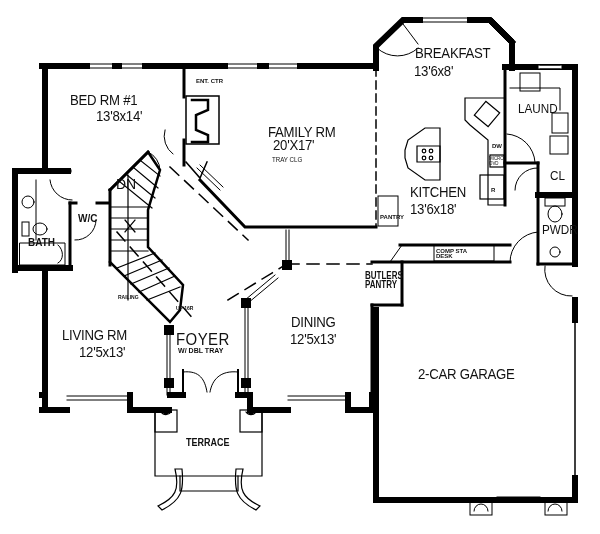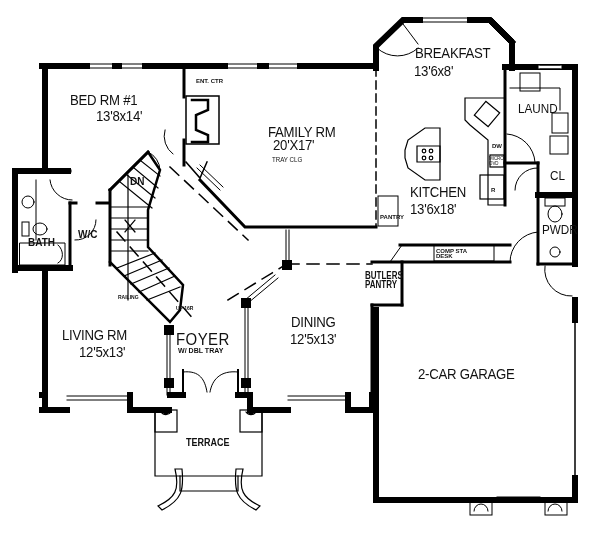--- a/index.html
+++ b/index.html
@@ -241,23 +241,23 @@
 
 <div class="lbl mid" style="left:542px;top:223px;">PWDR</div>
 
 <div class="lbl tiny" style="left:436px;top:248px;">COMP STA</div>
 <div class="lbl tiny" style="left:436px;top:253px;">DESK</div>
 
 <div class="lbl small" style="left:365px;top:271px;transform:scaleX(0.8);transform-origin:left top;">BUTLERS</div>
 <div class="lbl small" style="left:365px;top:280px;transform:scaleX(0.8);transform-origin:left top;">PANTRY</div>
 
 <div class="lbl small" style="left:28px;top:210px;margin-top:28px;">BATH</div>
-<div class="lbl small" style="left:78px;top:230px;text-align:center;">W/C</div>
-
-<div class="lbl tiny" style="left:130px;top:177px;font-size:10px;font-weight:bold;">DN</div>
+<div class="lbl small" style="left:78px;top:214px;text-align:center;">W/C</div>
+
+<div class="lbl tiny" style="left:116px;top:177px;font-size:14px;font-weight:normal;">DN</div>
 <div class="lbl tiny" style="left:118px;top:295px;font-size:5px;">RAILING</div>
 <div class="lbl tiny" style="left:176px;top:306px;font-size:5px;">UP 16R</div>
 
 <div class="lbl room" style="left:62px;top:327px;">LIVING RM</div>
 <div class="lbl dim" style="left:79px;top:344px;">12'5x13'</div>
 
 <div class="lbl" style="left:176px;top:331px;font-size:17px;letter-spacing:0.5px;">FOYER</div>
 <div class="lbl" style="left:178px;top:347px;font-size:8px;font-weight:bold;">W/ DBL TRAY</div>
 
 <div class="lbl room" style="left:291px;top:314px;">DINING</div>

